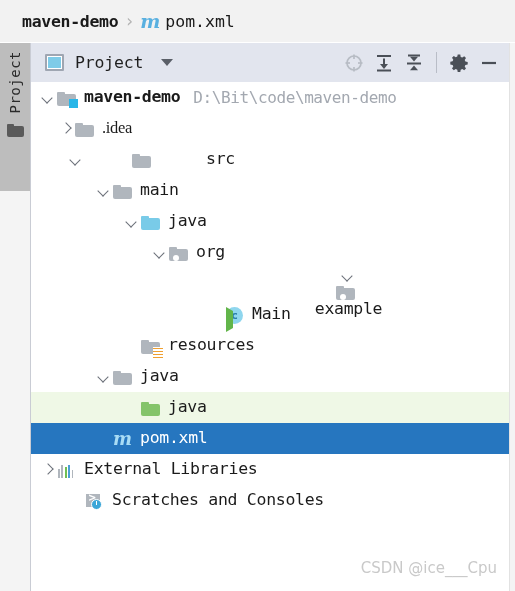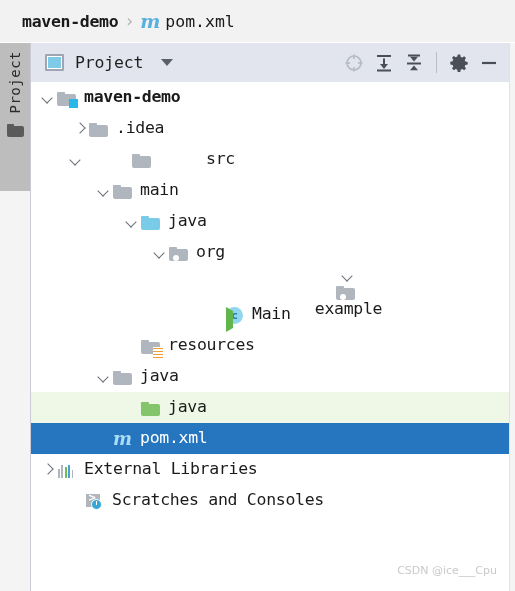--- a/index.html
+++ b/index.html
@@ -197,21 +197,21 @@
   .scr-clock{
     position:absolute;left:7px;top:7px;width:11px;height:11px;border-radius:50%;
     background:#3aa6d8;border:1.5px solid #ffffff;box-sizing:border-box;
   }
   .scr-clock:after{
     content:"";position:absolute;left:4px;top:1.5px;width:1.3px;height:4px;background:#ffffff;
   }
 
   .watermark{
     position:absolute;right:18px;bottom:14px;
-    font-size:11px;color:#c9c9c9;
+    font-size:15px;color:#c9c9c9;
     font-family:"DejaVu Sans","Liberation Sans",sans-serif;
   }
   .rightedge{
     position:absolute;right:0;top:43px;width:5px;height:548px;background:#f4f4f4;
     border-left:1px solid #e2e2e2;
   }
 </style>
 </head>
 <body>
 
@@ -285,22 +285,23 @@
         <div class="row" style="padding-left: 10px;">
           <span class="arrow down"></span>
           <span class="ico">
             <span class="folder">
               <span class="tab"></span>
               <span class="body"></span>
               <span class="badge-mod"></span>
             </span>
           </span>
           <span class="label bold">maven-demo</span>
-        </div>
-        <div class="row" style="padding-left: 42px;">
+          <span class="path">D:\Bit\code\maven-demo</span>
+        </div>
+        <div class="row" style="padding-left: 28px; font-family: Liberation Serif, serif;">
           <span class="arrow right"></span>
           <span class="ico">
             <span class="folder">
               <span class="tab"></span>
               <span class="body"></span>
             </span>
           </span>
           <span class="label">.idea</span>
         </div>
         <div class="row" style="padding-left: 38px; gap: 47px;">

